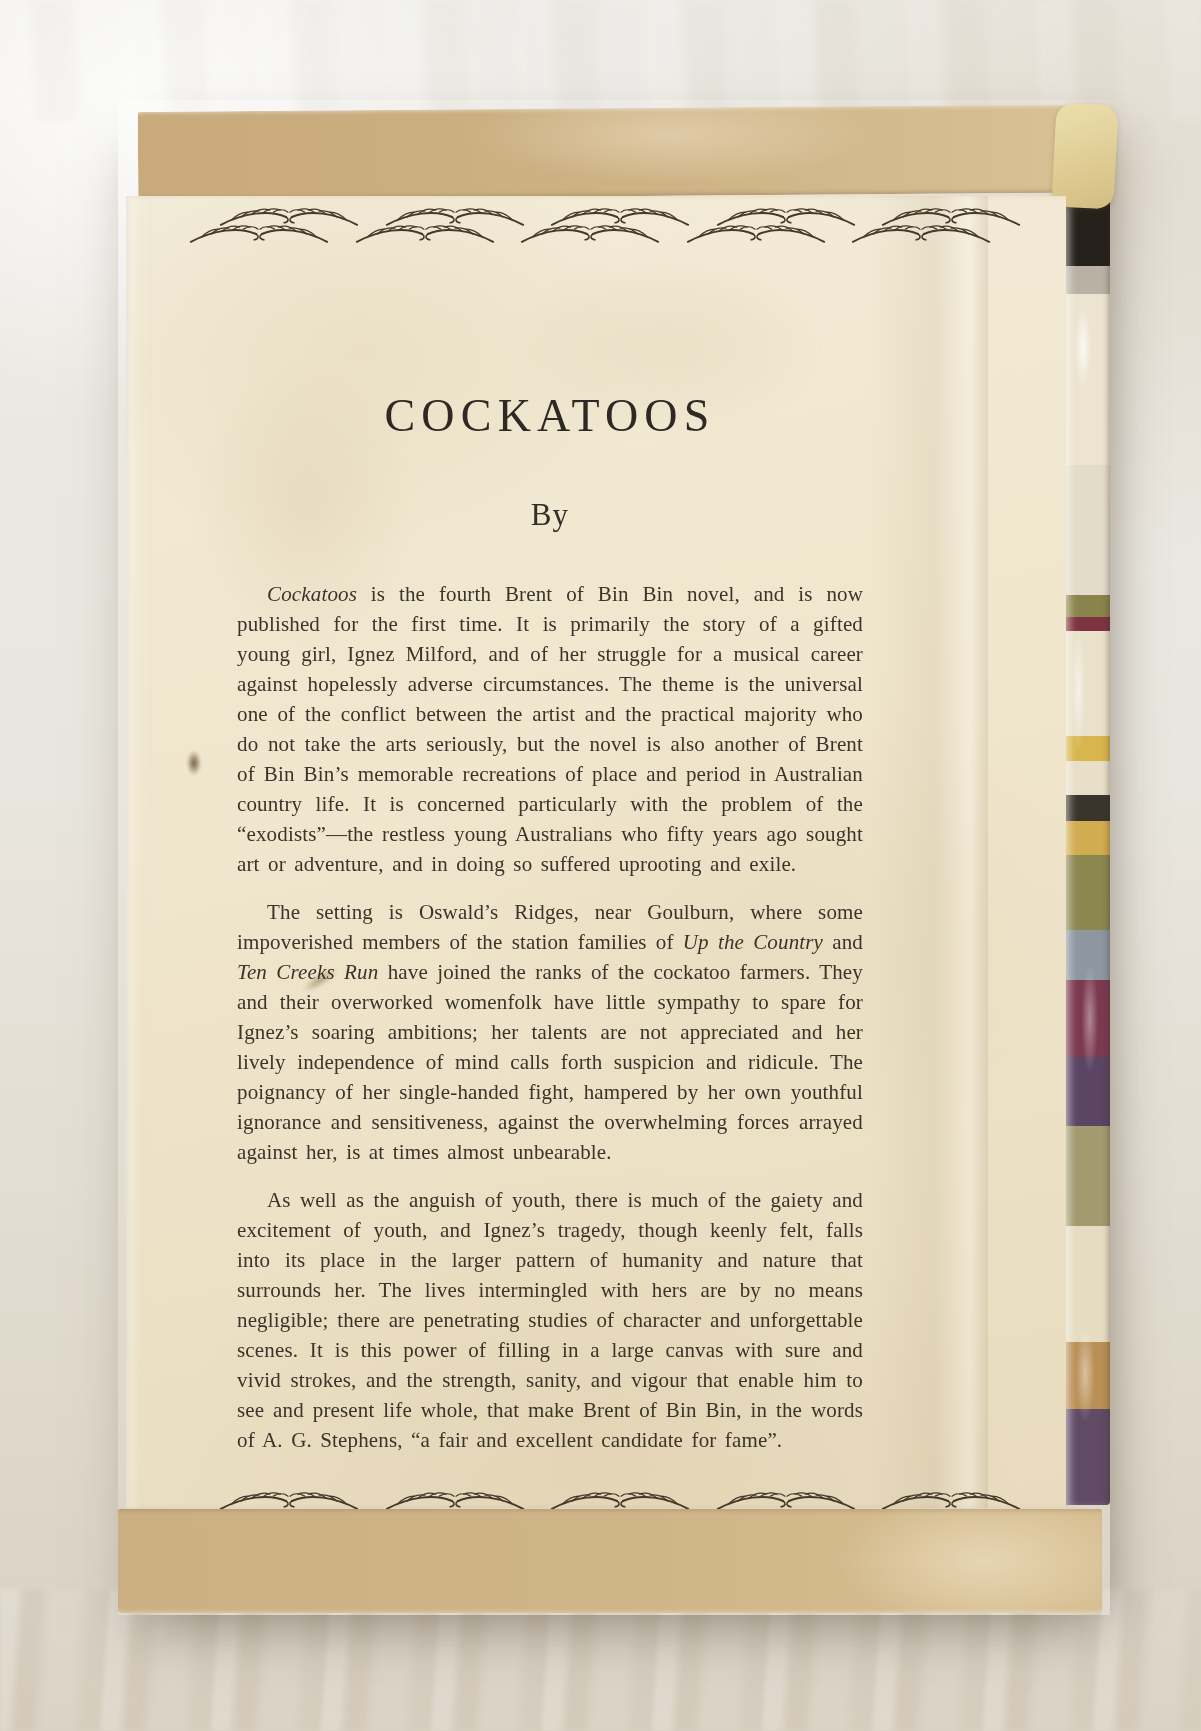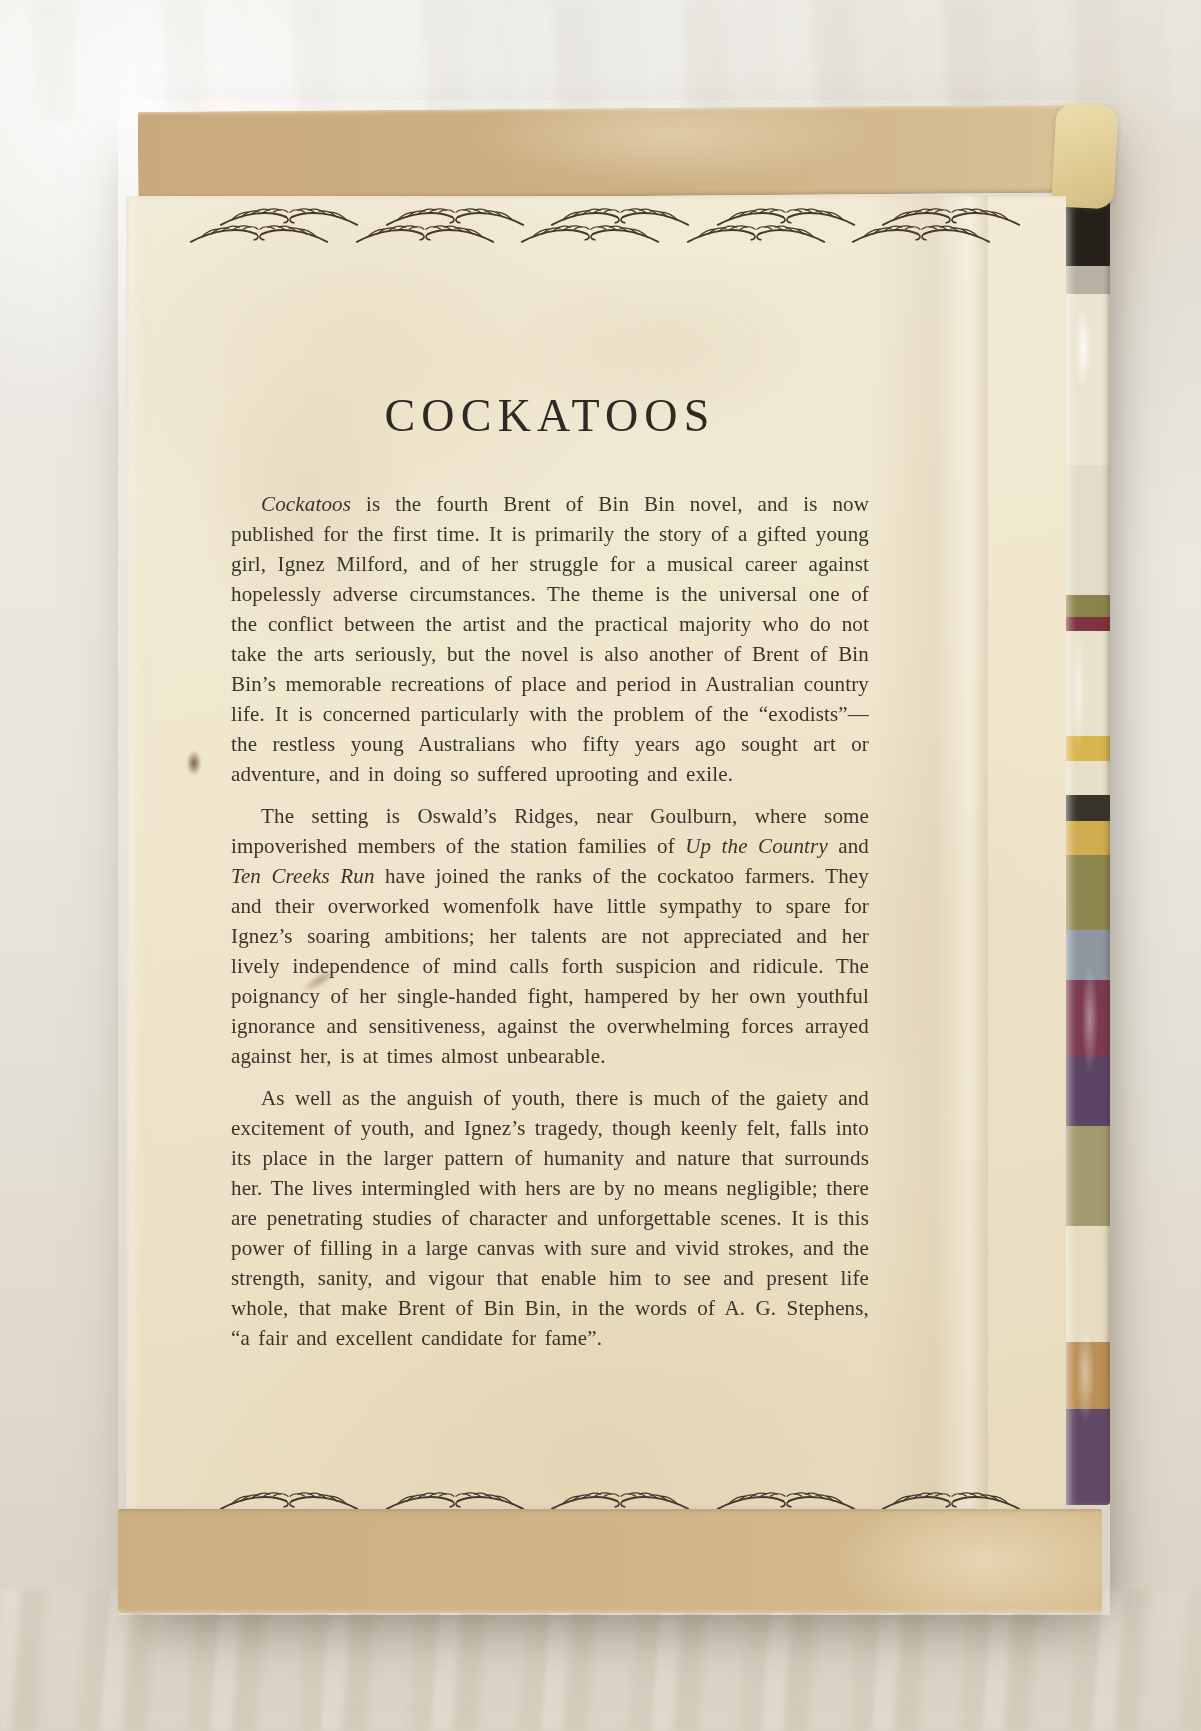--- a/index.html
+++ b/index.html
@@ -113,21 +113,21 @@
   .orn-ghost{margin-top:-8px;transform:translateX(46px);color:#84816a;opacity:.55;filter:blur(.4px);}
 
   
   .print{position:relative;width:848px;margin:0;text-align:center;color:#37312a;}
   .title{margin:194px 0 0 0;font-size:46px;line-height:1.15;font-weight:400;
     letter-spacing:.135em;color:#2e2a23;}
   .byline{margin-top:54px;font-size:31px;letter-spacing:.04em;color:#332e26;}
   .author{margin-top:22px;font-size:40px;letter-spacing:.09em;color:#332e26;}
   .blurb{width:662px;margin:46px auto 0;text-align:justify;font-size:21px;line-height:30px;
     word-spacing:3px;letter-spacing:.15px;color:#3a342a;}
-  .blurb p{margin:12px;text-indent:30px;}
+  .blurb p{margin:18px;text-indent:30px;}
   .blurb em{font-style:italic;}
 </style>
 </head>
 <body>
 
 <div class="photo">
   <div class="fabric-creases2"></div>
   <div class="fabric-creases"></div>
 
   <div class="book">
@@ -365,20 +365,21 @@
         <path d="M48 9 C54 4 61 4 66 6" stroke-width="1.3"></path>
         <path d="M59 8 C64 5 70 5 74 8" stroke-width="1.3"></path>
       </g>
     </g>
   </svg>
           </div>
       </div>
 
       <div class="print">
         <h1 class="title">COCKATOOS</h1>
+        <div class="byline">By</div>
         <div class="blurb" id="blurb">
             <p><em>Cockatoos</em><span> is the fourth Brent of Bin Bin novel, and is now published for the first time. It is primarily the story of a gifted young girl, Ignez Milford, and of her struggle for a musical career against hopelessly adverse circumstances. The theme is the universal one of the conflict between the artist and the practical majority who do not take the arts seriously, but the novel is also another of Brent of Bin Bin’s memorable recreations of place and period in Australian country life. It is concerned particularly with the problem of the “exodists”—the restless young Australians who fifty years ago sought art or adventure, and in doing so suffered uprooting and exile.</span></p>
             <p><span>The setting is Oswald’s Ridges, near Goulburn, where some impoverished members of the station families of </span><em>Up the Country</em><span> and </span><em>Ten Creeks Run</em><span> have joined the ranks of the cockatoo farmers. They and their overworked womenfolk have little sympathy to spare for Ignez’s soaring ambitions; her talents are not appreciated and her lively independence of mind calls forth suspicion and ridicule. The poignancy of her single-handed fight, hampered by her own youthful ignorance and sensitiveness, against the overwhelming forces arrayed against her, is at times almost unbearable.</span></p>
             <p><span>As well as the anguish of youth, there is much of the gaiety and excitement of youth, and Ignez’s tragedy, though keenly felt, falls into its place in the larger pattern of humanity and nature that surrounds her. The lives intermingled with hers are by no means negligible; there are penetrating studies of character and unforgettable scenes. It is this power of filling in a large canvas with sure and vivid strokes, and the strength, sanity, and vigour that enable him to see and present life whole, that make Brent of Bin Bin, in the words of A. G. Stephens, “a fair and excellent candidate for fame”.</span></p>
           </div>
       </div>
 
       <div class="ornament ornament-bottom">
         <div class="orn-row">
             <svg viewBox="0 0 150 26" xmlns="http://www.w3.org/2000/svg" aria-hidden="true">

